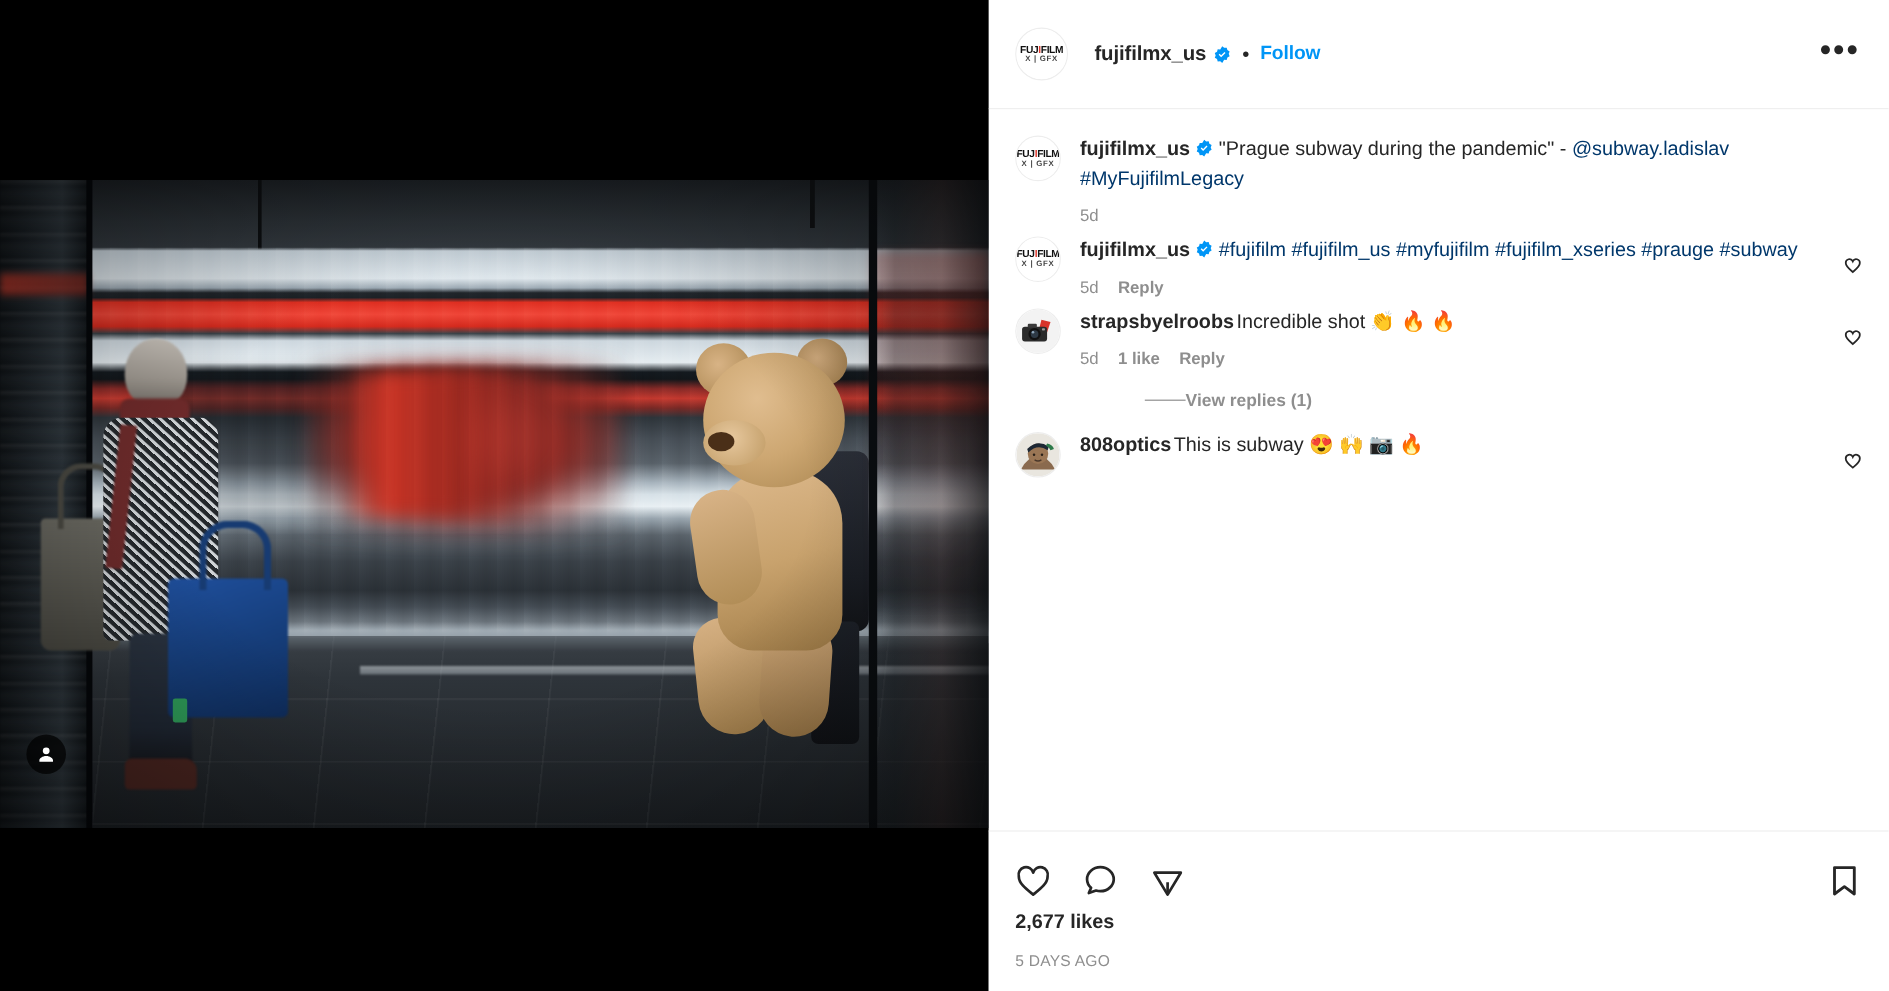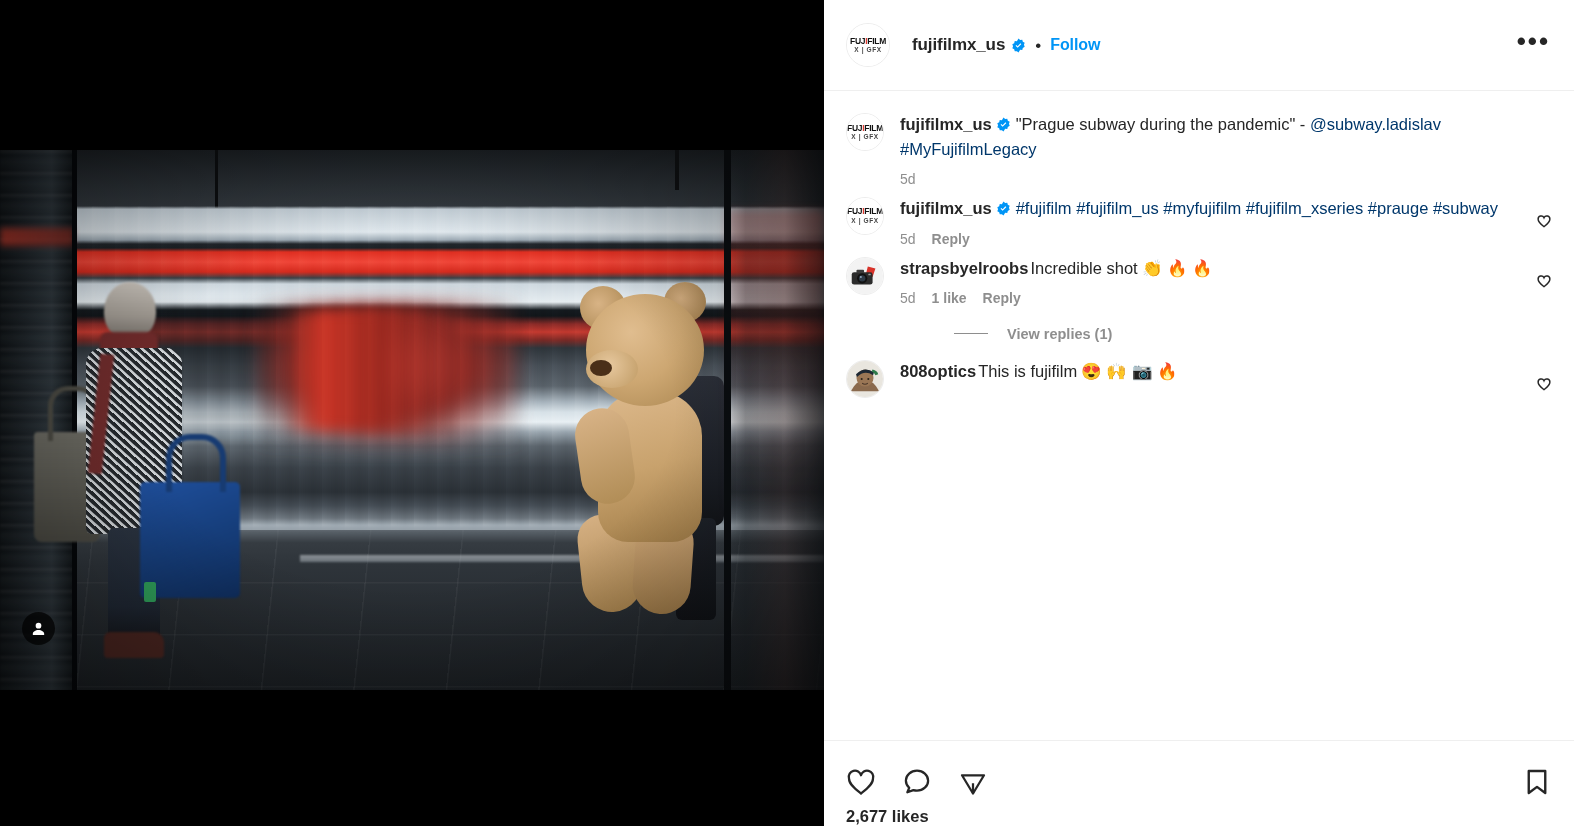--- a/index.html
+++ b/index.html
@@ -388,21 +388,21 @@
     margin-top:9px; margin-bottom:4px;
   }
   .meta {
     font-size:14px; color:#8e8e8e; font-weight:normal;
   }
   .meta.b { font-weight:bold; cursor:pointer; }
   .heart-sm {
     flex:0 0 16px; width:16px; height:16px; margin-top:16px; cursor:pointer;
   }
   .replies-row {
-    display:flex; align-items:center; gap:19px;
+    display:flex; align-items:center; gap:0;
     margin: 16px 0 18px 108px;
   }
   .rep-line { width:34px; height:1px; background:#8e8e8e; }
   .rep-text { font-size:14.5px; font-weight:bold; color:#8e8e8e; cursor:pointer; }
 
   
   .action-wrap {
     flex:0 0 auto;
     background:#fff;
     border-top:1px solid #efefef;
@@ -623,21 +623,21 @@
             <circle cx="19" cy="18" r="9" fill="#9a7655"></circle>
             <path d="M9.5 14 q9 -9 19 -2 l-1 3 q-9 -6 -17 2z" fill="#1d2733"></path>
             <path d="M27 9 q5 1 6 5 l-3 1 q-1 -3 -4 -4z" fill="#2e7a4a"></path>
             <circle cx="15.5" cy="19" r="1.1" fill="#2a211a"></circle>
             <circle cx="22.5" cy="19" r="1.1" fill="#2a211a"></circle>
             <path d="M16 23.5 q3 2 6 0" stroke="#4a372a" stroke-width="1.2" fill="none"></path>
           </svg>
         </div>
         <div class="cmt-body">
           <div class="cmt-text">
-            <span class="who">808optics</span><span>This is fujifilm 😍 🙌 📷 🔥</span>
+            <span class="who">808optics</span><span>This is subway 😍 🙌 📷 🔥</span>
           </div>
         </div>
         <div class="heart-sm">
           <svg width="16" height="16" viewBox="0 0 24 24" fill="none" stroke="#262626" stroke-width="2.2" aria-hidden="true">
             <path d="M12 20.5C8 17.3 3.2 13.8 3.2 9.4A4.6 4.6 0 0 1 12 7.2a4.6 4.6 0 0 1 8.8 2.2c0 4.4-4.8 7.9-8.8 11.1z"></path>
           </svg>
         </div>
       </div>
     </div>
 
@@ -659,17 +659,18 @@
             <path d="M12 21.2V13"></path>
           </svg>
         </span>
         <span class="act save">
           <svg width="30" height="30" viewBox="0 0 24 24" fill="none" stroke="#262626" stroke-width="1.9" stroke-linejoin="round" aria-hidden="true">
             <path d="M5.4 3.2h13.2v17.6L12 15.9l-6.6 4.9z"></path>
           </svg>
         </span>
       </div>
       <div class="likes">2,677 likes</div>
+      <div class="ago">5 DAYS AGO</div>
     </div>
 
 
   </div>
 </div>
 
 </body></html>

